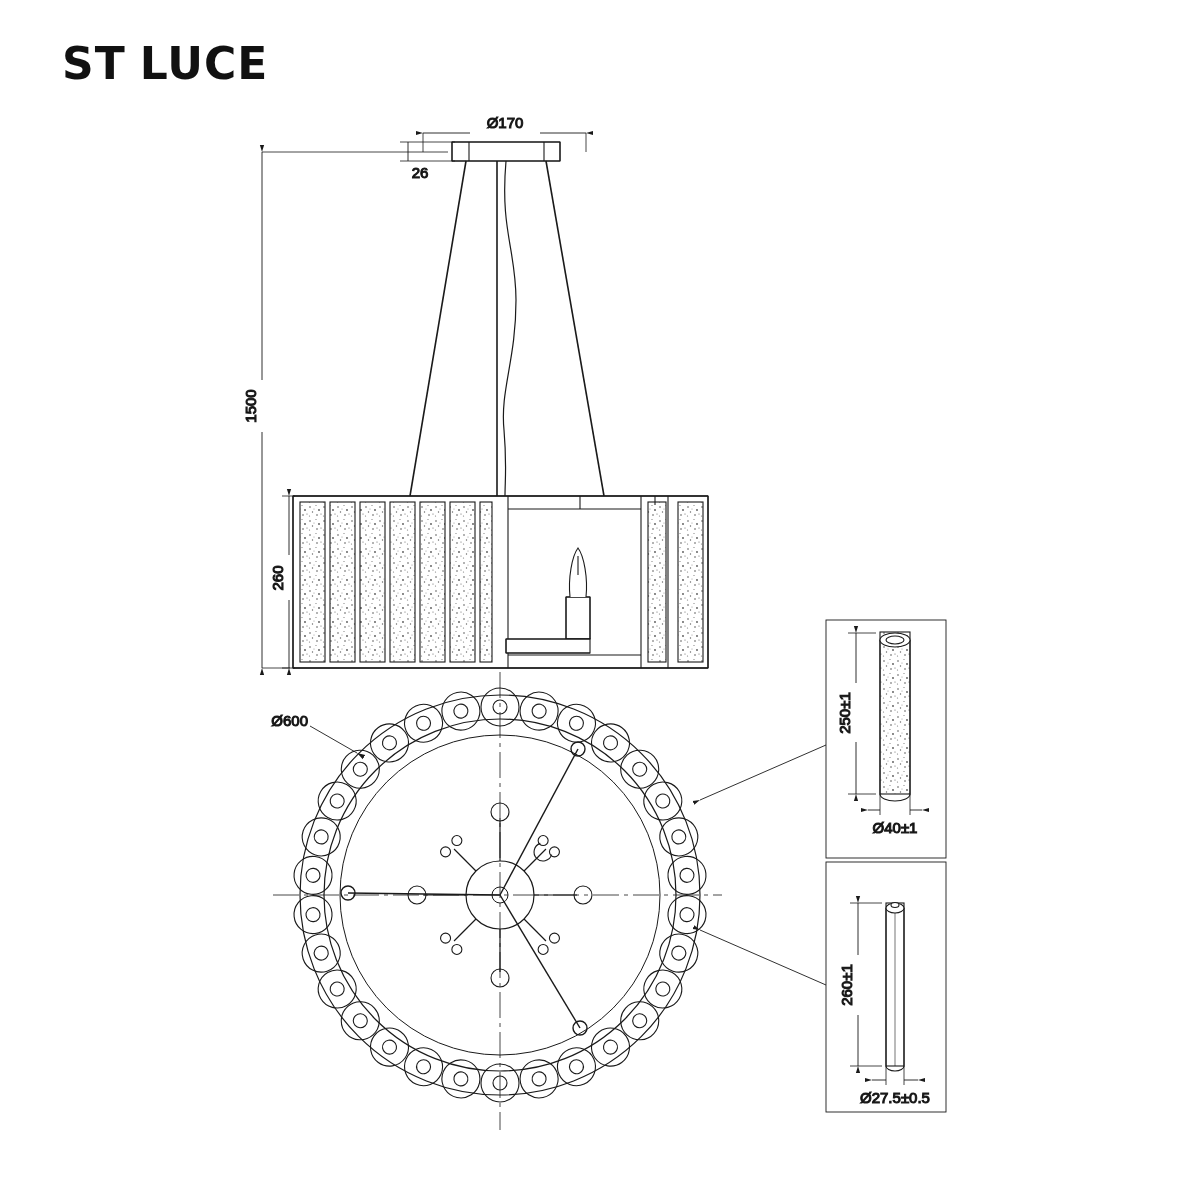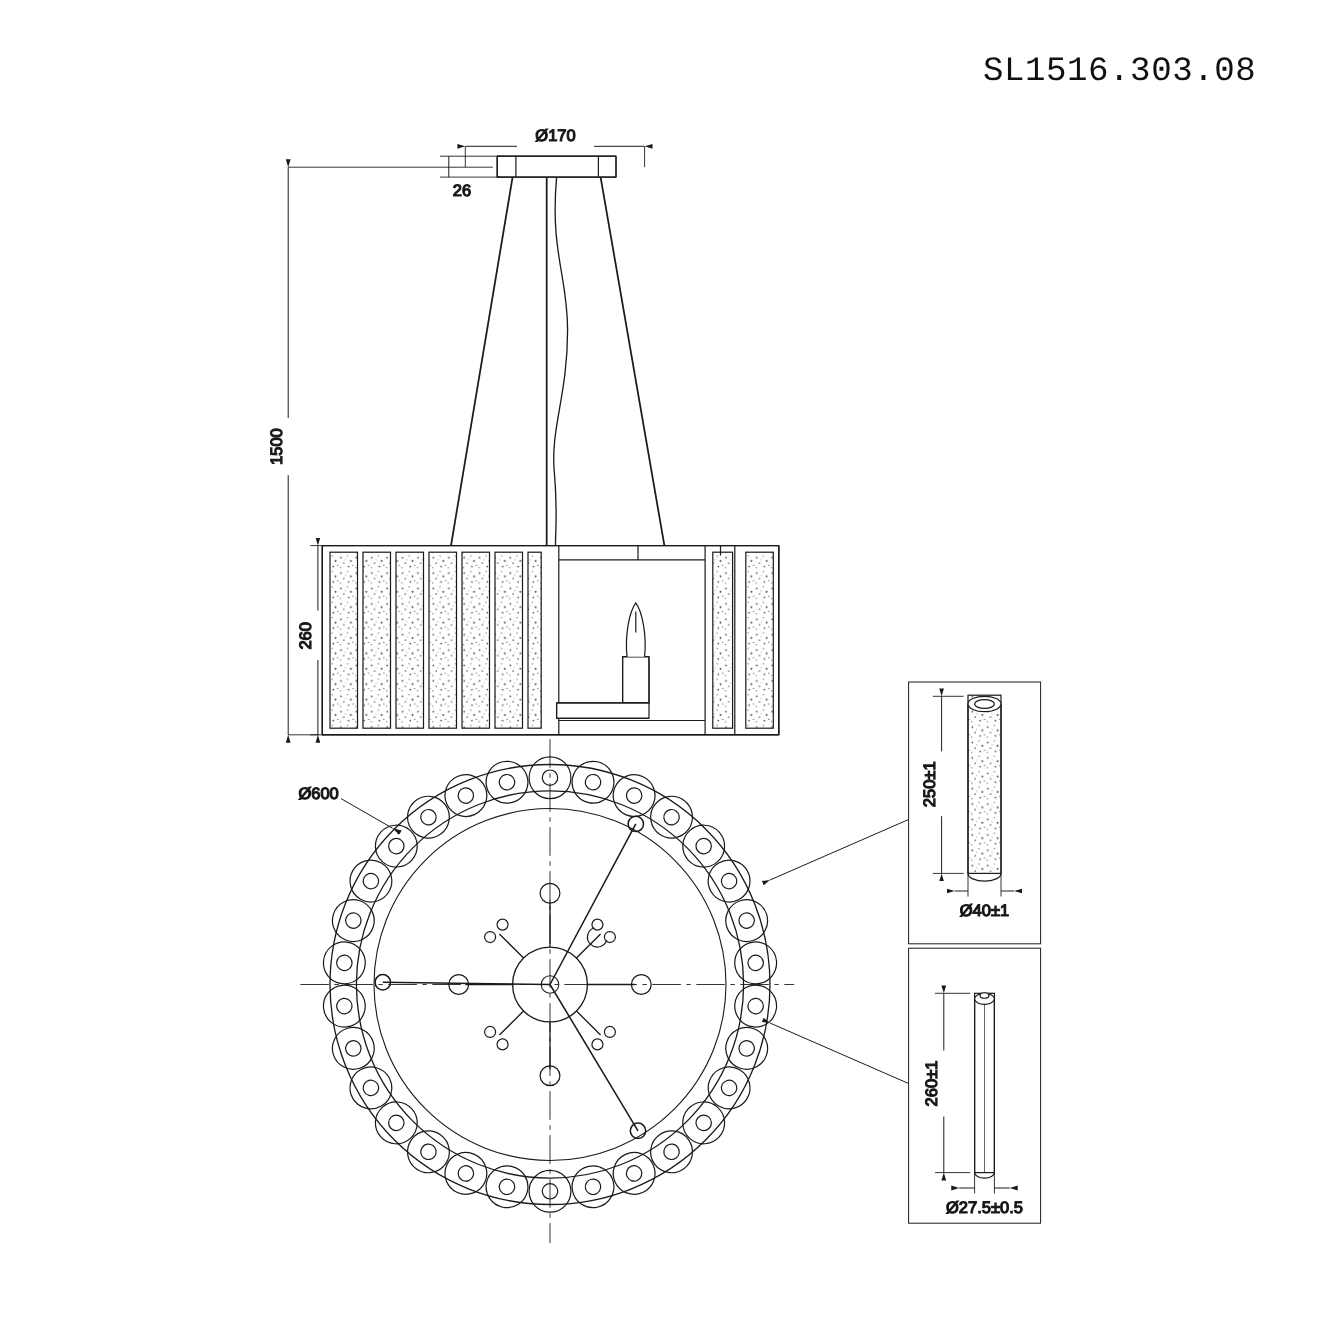--- a/index.html
+++ b/index.html
@@ -52,22 +52,24 @@
     fill: #000;
   }
   .dimtext { font-size: 15px; }
   .dimtext-v { font-size: 15px; }
 </style>
 </head>
 <body>
 
 <div id="sheet">
 
-
-  <div class="article">SL1516.303.08</div>
+  <div class="brand">
+    <span>ST</span><span class="gap"></span><span>LUCE</span>
+  </div>
+
 
   <svg class="drawing" viewBox="0 0 1200 1200">
     <defs>
       <pattern id="speckle" width="14" height="14" patternUnits="userSpaceOnUse">
         <rect width="14" height="14" fill="#ffffff"></rect>
         <circle cx="2" cy="3" r="0.8" fill="#555"></circle>
         <circle cx="8" cy="1.5" r="0.6" fill="#777"></circle>
         <circle cx="11" cy="6" r="0.9" fill="#555"></circle>
         <circle cx="4.5" cy="8" r="0.7" fill="#666"></circle>
         <circle cx="9" cy="11" r="0.8" fill="#555"></circle>

